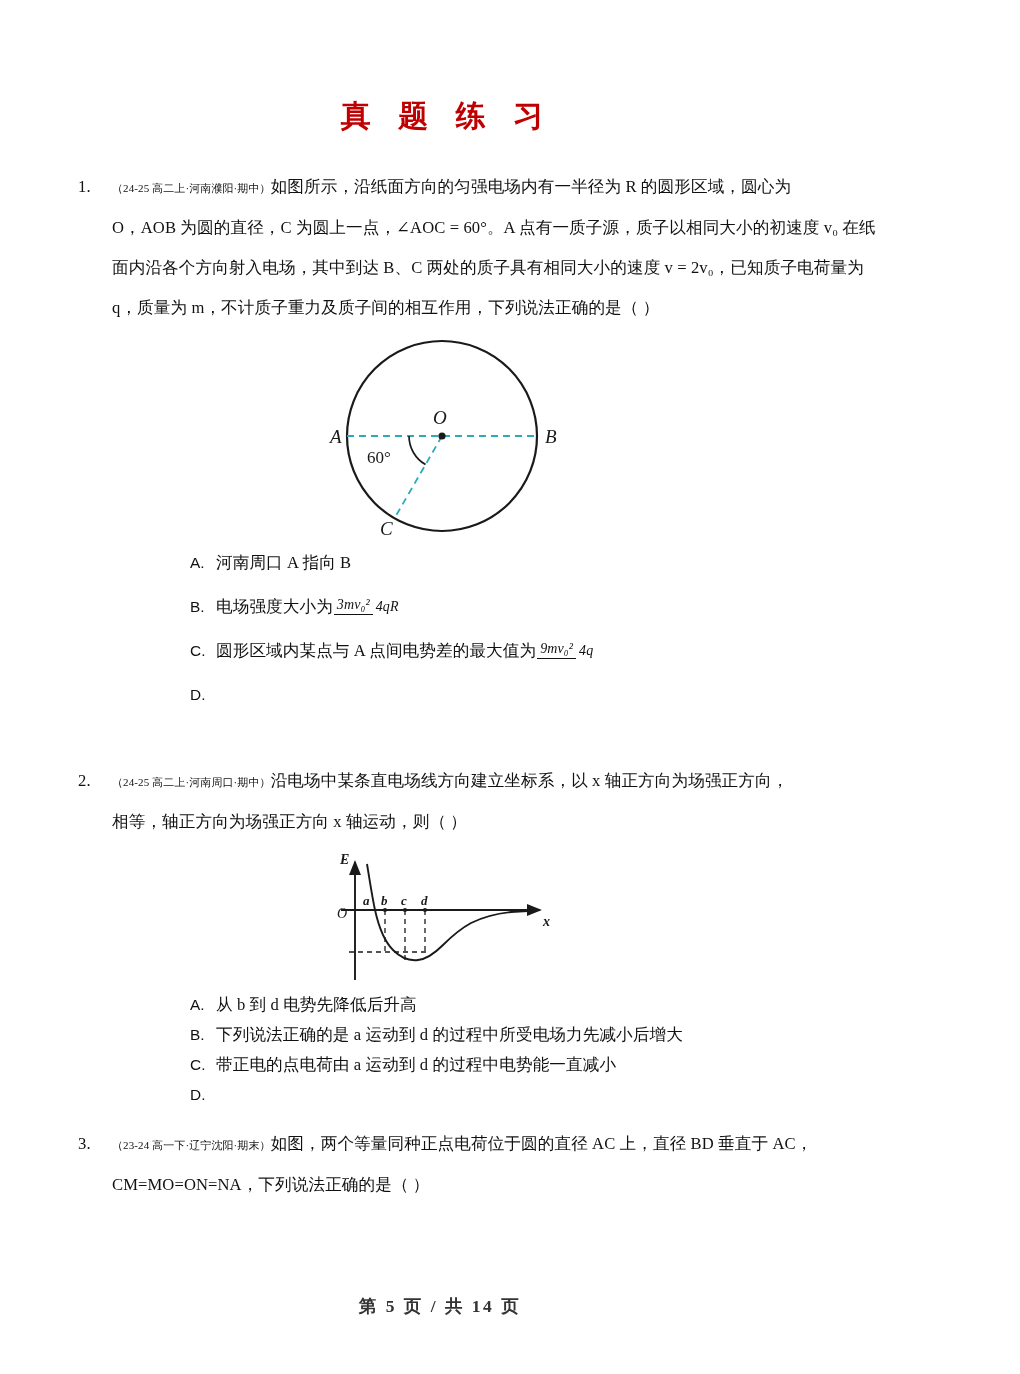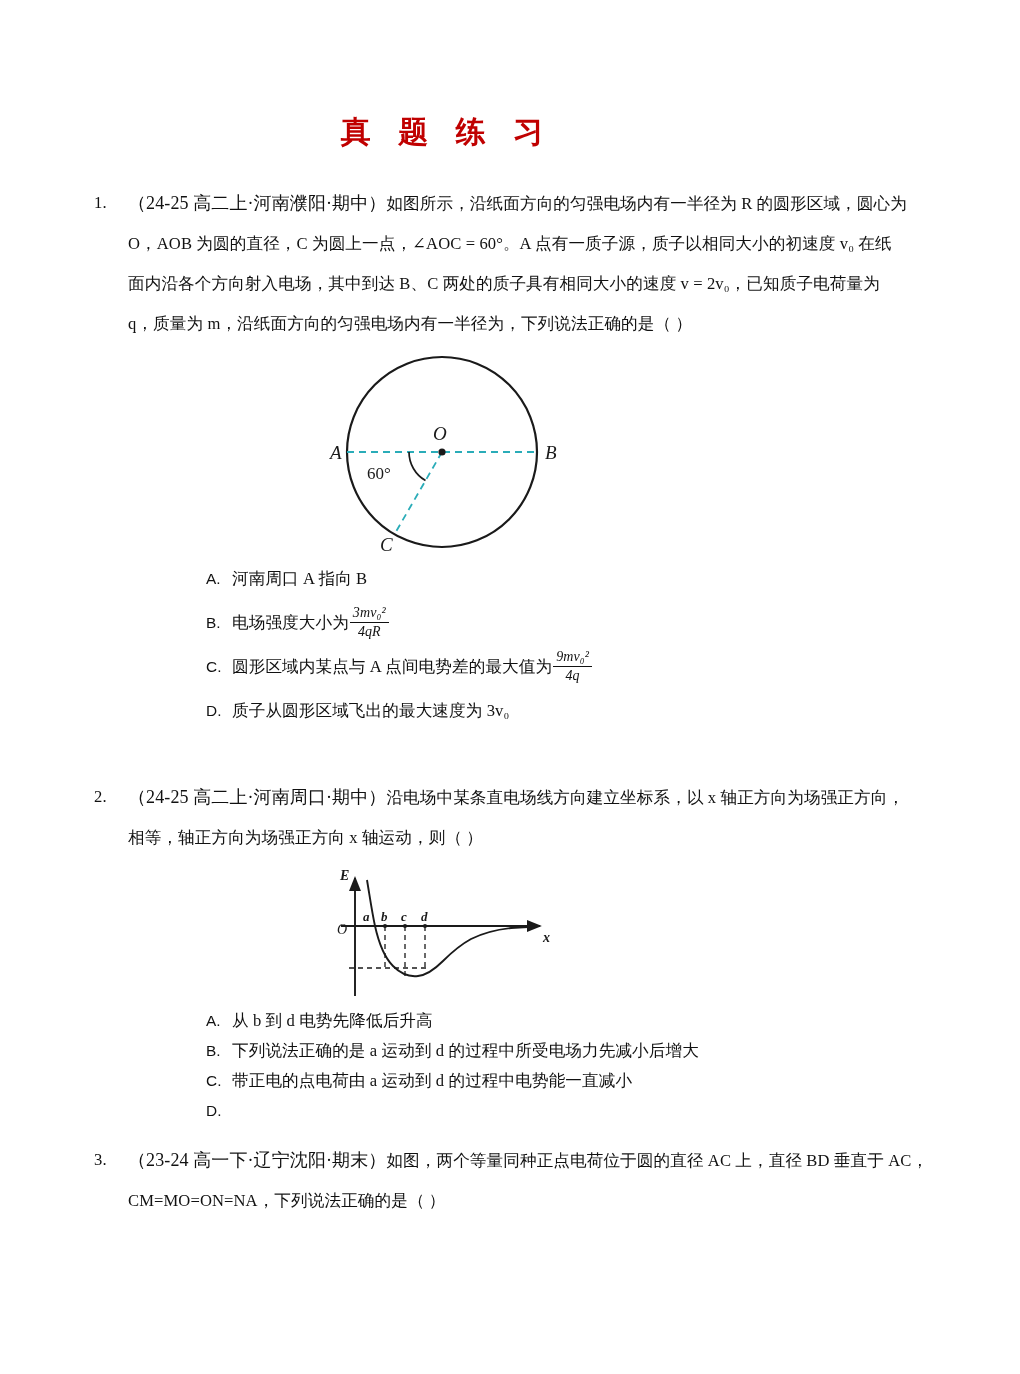--- a/index.html
+++ b/index.html
@@ -13,21 +13,21 @@
     position: relative;
     font-family: "Liberation Serif", "DejaVu Serif", serif;
     color: #111111;
     overflow: hidden;
   }
   .page {
     position: relative;
     width: 880px;
     height: 1374px;
     box-sizing: border-box;
-    padding: 16px;
+    padding: 0;
   }
 
   
   .doc-title {
     text-align: center;
     color: #c00000;
     font-weight: bold;
     font-size: 30px;
     letter-spacing: 10px;
     padding-top: 96px;
@@ -58,21 +58,21 @@
     font-size: 16.6px;
     font-family: "Liberation Serif", "DejaVu Serif", serif;
   }
   .qbody {
     margin-left: 34px;
   }
   .it {
     font-family: "Liberation Serif", "DejaVu Serif", serif;
   }
   .src {
-    font-size: 18px;
+    font-size: 11px;
     font-family: Liberation Serif, serif;
   }
 
   
   .opts {
     margin: 0 0 0 112px;
   }
   .opt {
     font-size: 16.6px;
     line-height: 1.4;
@@ -86,21 +86,21 @@
     min-width: 26px;
     font-family: "Liberation Sans", sans-serif;
     font-size: 15.4px;
   }
   .q1-opts .opt { min-height: 44px; }
   .q2-opts .opt { min-height: 30px; }
 
   
   .frac {
     display: inline-flex;
-    flex-direction: column;
+    flex-direction: row;
     align-items: center;
     vertical-align: middle;
     font-size: 14px;
     line-height: 1.12;
     margin: 0 1px;
     position: relative;
     top: -1px;
   }
   .frac .num {
     border-bottom: 1.1px solid #111;
@@ -153,21 +153,21 @@
 
     <div class="qline">
       <span class="qbody">O，AOB 为圆的直径，C 为圆上一点，∠AOC = 60°。A 点有一质子源，质子以相同大小的初速度 v₀ 在纸</span>
     </div>
 
     <div class="qline">
       <span class="qbody">面内沿各个方向射入电场，其中到达 B、C 两处的质子具有相同大小的速度 v = 2v₀，已知质子电荷量为</span>
     </div>
 
     <div class="qline">
-      <span class="qbody">q，质量为 m，沿纸面方向的匀强电场内有一半径为，下列说法正确的是（    ）</span>
+      <span class="qbody">q，质量为 m，不计质子重力及质子间的相互作用，下列说法正确的是（    ）</span>
     </div>
 
     <div class="fig fig-circle">
       <svg width="280" height="205" viewBox="0 0 280 205">
 
         <circle cx="142" cy="100" r="95" fill="none" stroke="#1a1a1a" stroke-width="2.2"></circle>
 
         <line x1="47" y1="100" x2="237" y2="100" stroke="#2aacb8" stroke-width="1.8" stroke-dasharray="7,5"></line>
 
         <line x1="142" y1="100" x2="94.5" y2="182.3" stroke="#2aacb8" stroke-width="1.8" stroke-dasharray="7,5"></line>
@@ -204,21 +204,20 @@
         <span class="opt-letter">C.</span>
         <span>圆形区域内某点与 A 点间电势差的最大值为</span>
         <span class="frac">
           <span class="num">9mv₀²</span>
           <span class="den">4q</span>
         </span>
       </div>
 
       <div class="opt">
         <span class="opt-letter">D.</span>
-        <span>质子从圆形区域飞出的最大速度为 3v₀</span>
       </div>
 
     </div>
   </div>
 
   <div class="qblock q2-wrap">
 
     <div class="qline">
       <span class="qnum">2.</span>
       <span class="qbody">
@@ -304,14 +303,15 @@
         <span class="src">（23-24 高一下·辽宁沈阳·期末）</span><span>如图，两个等量同种正点电荷位于圆的直径 AC 上，直径 BD 垂直于 AC，</span>
       </span>
     </div>
 
     <div class="qline">
       <span class="qbody it">CM=MO=ON=NA，下列说法正确的是（    ）</span>
     </div>
 
   </div>
 
+  <div class="footer">第 5 页 / 共 14 页</div>
 
 </div>
 
 </body></html>

